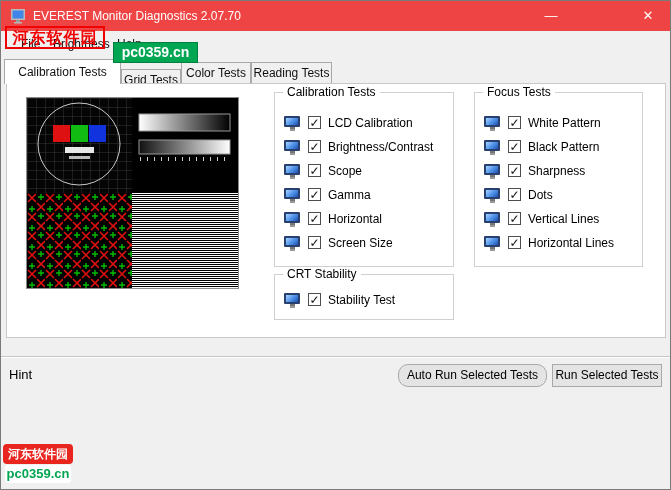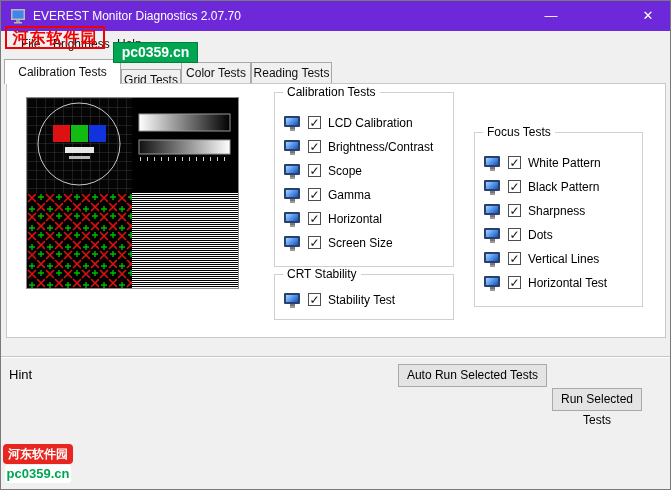--- a/index.html
+++ b/index.html
@@ -2,21 +2,21 @@
 <html><head>
 <meta charset="utf-8">
 <style>
   * { margin:0; padding:0; box-sizing:border-box; }
   html,body { background:#ffffff; font-family:"Liberation Sans", sans-serif; }
   .window {
     position:relative; width:671px; height:490px;
     background:#f0f0f0; border:1px solid #7a7a7a; overflow:hidden;
   }
   
-  .titlebar { position:absolute; left:0; top:0; width:100%; height:30px; background:#6d28d9; }
+  .titlebar { position:absolute; left:0; top:0; width:100%; height:30px; background:#ef4444; }
   .app-icon { position:absolute; left:9px; top:7px; width:16px; height:16px; }
   .win-title { position:absolute; left:32px; top:8px; color:#fff; font-size:12px; white-space:nowrap; }
   .tb-btn { position:absolute; top:0; height:30px; width:46px; color:#fff; text-align:center;
             line-height:30px; font-size:13px; cursor:default; }
   .tb-min { left:527px; }
   .tb-close { left:624px; }
   
   .menubar { position:absolute; left:0; top:30px; width:100%; height:24px; background:#f0f0f0; }
   .menu-item { position:absolute; top:4px; font-size:12px; color:#111; padding:2px 16px; }
   
@@ -31,39 +31,39 @@
   .preview { position:absolute; left:19px; top:13px; width:213px; height:192px;
              border:1px solid #8a8a8a; background:#000; display:grid;
              grid-template-columns:105px 106px; grid-template-rows:95px 95px; }
   .q { overflow:hidden; position:relative; }
   .q-br { background:repeating-linear-gradient(to bottom, #ffffff 0 1px, #000000 1px 2px); }
   
   .grp { position:absolute; border:1px solid #d0d0d0; }
   .grp-title { position:absolute; left:8px; top:-8px; background:#fff; padding:0 4px;
                font-size:12px; color:#000; white-space:nowrap; }
   .grp-cal { left:267px; top:8px;  width:180px; height:175px; }
-  .grp-foc { left:467px; top:8px;  width:169px; height:175px;margin-top:40px; }
+  .grp-foc { left:467px; top:8px;  width:169px; height:175px; }
   .grp-crt { left:267px; top:190px; width:180px; height:46px; }
   .row { position:absolute; left:0; width:100%; height:16px; }
   .mon-icon { position:absolute; left:9px; top:1px; width:16px; height:11px;
               background:linear-gradient(135deg,#aad4ff 0%,#4d8fe8 55%,#1d4fae 100%);
               border:2px solid #27406e; border-radius:1px; }
   .mon-icon::after { content:""; position:absolute; left:4px; bottom:-6px; width:5px; height:2px;
                      background:#777; box-shadow:-2px 2px 0 2px rgba(0,0,0,0); border-bottom:2px solid #999; }
   .cb { position:absolute; left:33px; top:1px; width:13px; height:13px; background:#fff;
         border:1px solid #4d4d4d; font-size:12px; line-height:12px; text-align:center; color:#141414; }
   .row-lbl { position:absolute; left:53px; top:1px; font-size:12px; color:#000; white-space:nowrap; }
   
   .sep { position:absolute; left:0; top:355px; width:100%; height:2px;
          border-top:1px solid #c6c6c6; border-bottom:1px solid #ffffff; }
   .hint-label { position:absolute; left:8px; top:366px; font-size:13px; color:#000; }
   .btn { position:absolute; top:363px; height:23px; background:#e4e4e4; border:1px solid #a9a9a9;
          font-size:12px; color:#000; text-align:center; line-height:21px; }
-  .btn-auto { left:397px; width:149px; }
-  .btn-run  { left:551px; width:90px;margin-top:24px; }
+  .btn-auto { left:397px; width:149px;border-radius:10px; }
+  .btn-run  { left:551px; width:110px; }
   
   .wm { position:absolute; z-index:50; font-weight:bold; }
   .wm-red-box { left:4px; top:25px; width:100px; height:23px; border:2px solid #f20000;
                 color:#f20000; font-size:16px; line-height:19px; text-align:center; letter-spacing:1px; }
   .wm-green-badge { left:112px; top:41px; width:85px; height:21px; background:#00a651;
                     border:1px solid #00803c; color:#fff; font-size:14px; line-height:19px; text-align:center; }
   .wm-bottom { left:2px; top:443px; width:70px; text-align:center; }
   .wm-b-red { display:inline-block; background:#e8251f; color:#fff; font-size:12px; font-weight:bold;
               border-radius:4px; padding:3px 5px; line-height:14px; }
   .wm-b-green { display:inline-block; margin-top:1px; background:#fff; color:#00a651; font-size:13px;
@@ -231,21 +231,21 @@
         <span class="row-lbl">Dots</span>
       </div>
       <div class="row" style="top:118px">
         <span class="mon-icon"></span>
         <span class="cb">✓</span>
         <span class="row-lbl">Vertical Lines</span>
       </div>
       <div class="row" style="top:142px">
         <span class="mon-icon"></span>
         <span class="cb">✓</span>
-        <span class="row-lbl">Horizontal Test</span>
+        <span class="row-lbl">Horizontal Lines</span>
       </div>
     </div>
 
     <div class="grp grp-crt">
       <span class="grp-title">CRT Stability</span>
       <div class="row" style="top:17px">
         <span class="mon-icon"></span>
         <span class="cb">✓</span>
         <span class="row-lbl">Stability Test</span>
       </div>

